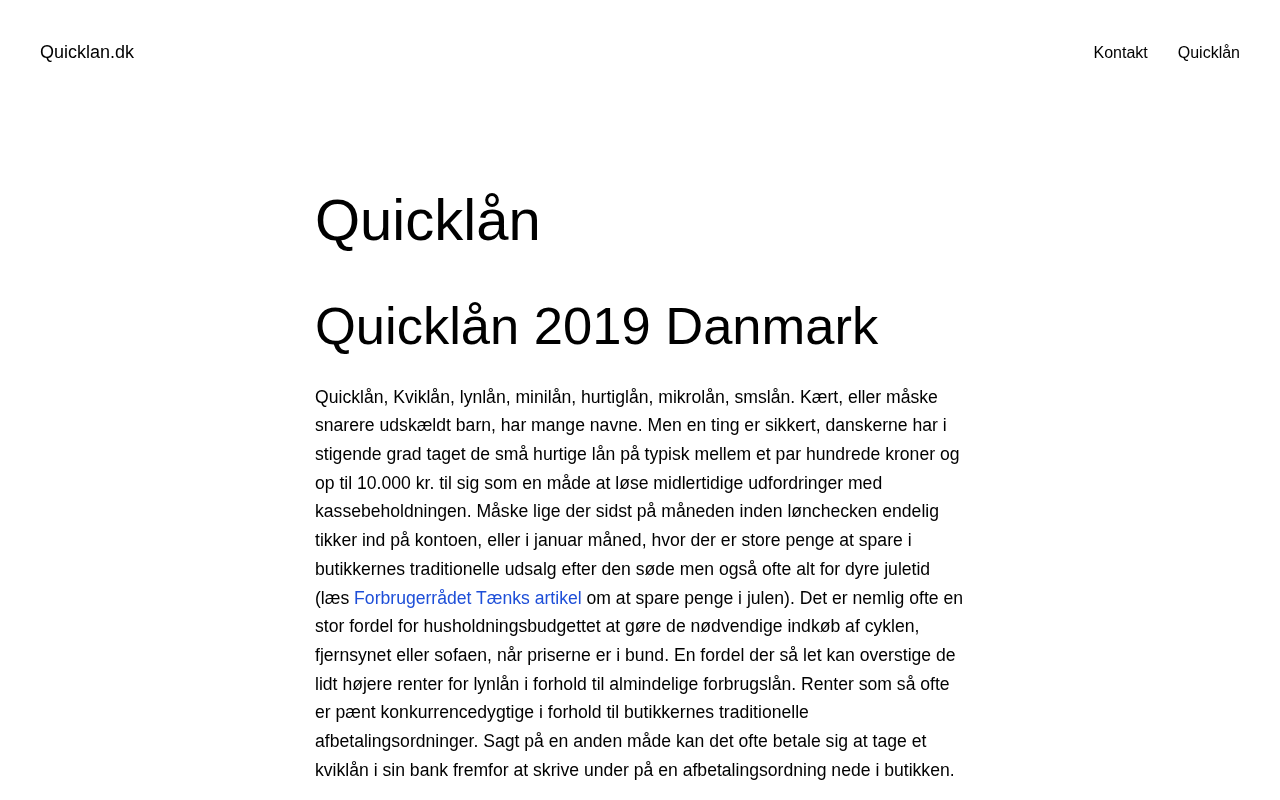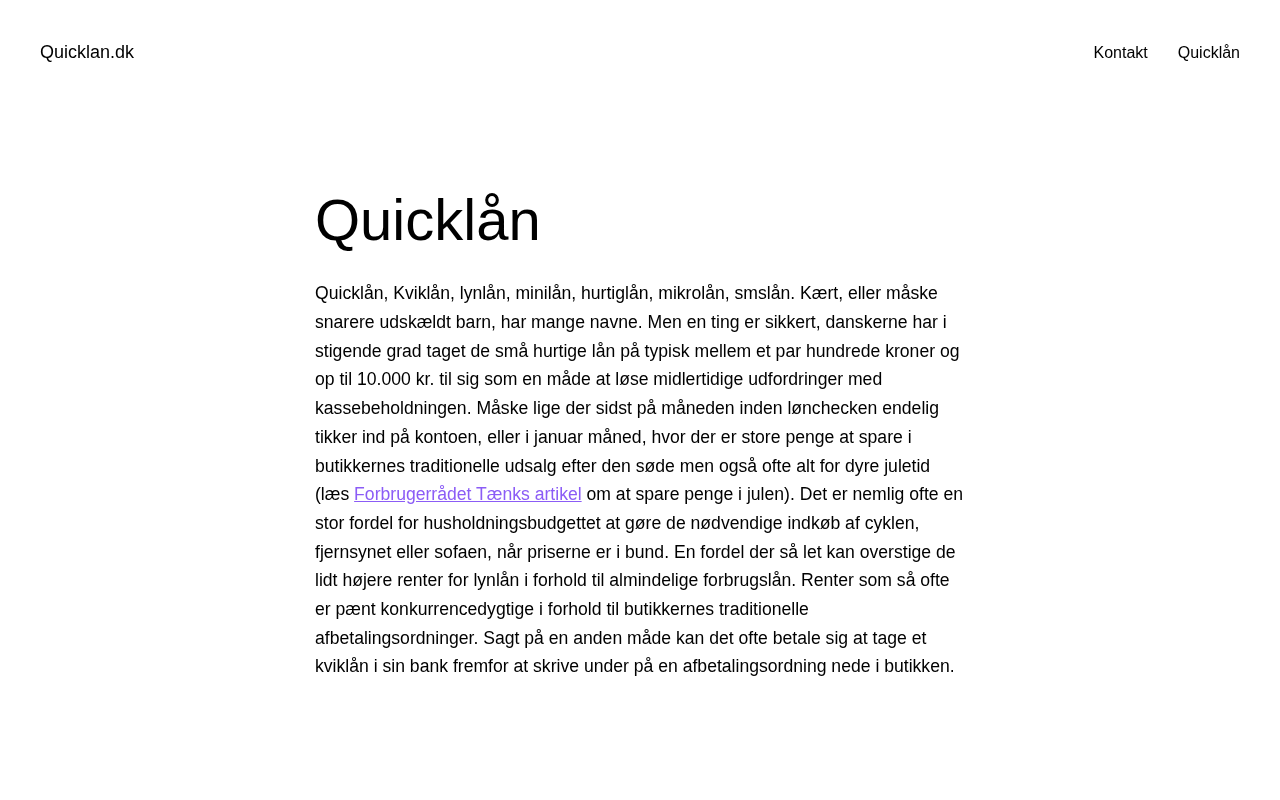--- a/index.html
+++ b/index.html
@@ -55,32 +55,32 @@
     line-height: 1.15;
     font-weight: 400;
     margin: 43px 0 0 0;
   }
   .body-paragraph {
     font-size: 17.6px;
     line-height: 28.7px;
     margin: 26px 0 0 0;
   }
   .inline-link {
-    color: #8b5cf6;
-    text-decoration: underline;
+    color: #1d4ed8;
     cursor: pointer;
   }
 </style>
 </head>
 <body>
 
 <header class="site-header">
   <a class="site-title">Quicklan.dk</a>
   <nav class="primary-nav">
     <a class="nav-link">Kontakt</a>
     <a class="nav-link">Quicklån</a>
   </nav>
 </header>
 
 <main class="content">
   <h1 class="page-title">Quicklån</h1>
+  <h2 class="section-heading">Quicklån 2019 Danmark</h2>
   <p class="body-paragraph"><span>Quicklån, Kviklån, lynlån, minilån, hurtiglån, mikrolån, smslån. Kært, eller måske snarere udskældt barn, har mange navne. Men en ting er sikkert, danskerne har i stigende grad taget de små hurtige lån på typisk mellem et par hundrede kroner og op til 10.000 kr. til sig som en måde at løse midlertidige udfordringer med kassebeholdningen. Måske lige der sidst på måneden inden lønchecken endelig tikker ind på kontoen, eller i januar måned, hvor der er store penge at spare i butikkernes traditionelle udsalg efter den søde men også ofte alt for dyre juletid (læs </span><a class="inline-link">Forbrugerrådet Tænks artikel</a><span> om at spare penge i julen). Det er nemlig ofte en stor fordel for husholdningsbudgettet at gøre de nødvendige indkøb af cyklen, fjernsynet eller sofaen, når priserne er i bund. En fordel der så let kan overstige de lidt højere renter for lynlån i forhold til almindelige forbrugslån. Renter som så ofte er pænt konkurrencedygtige i forhold til butikkernes traditionelle afbetalingsordninger. Sagt på en anden måde kan det ofte betale sig at tage et kviklån i sin bank fremfor at skrive under på en afbetalingsordning nede i butikken.</span></p>
 </main>
 
 </body></html>

